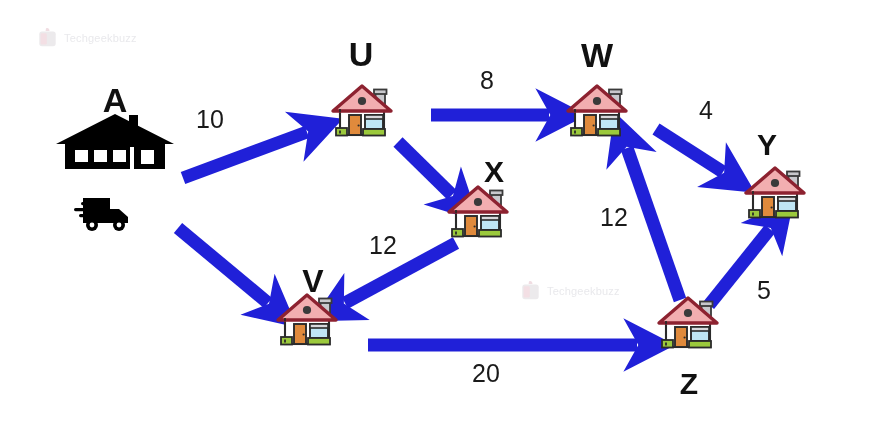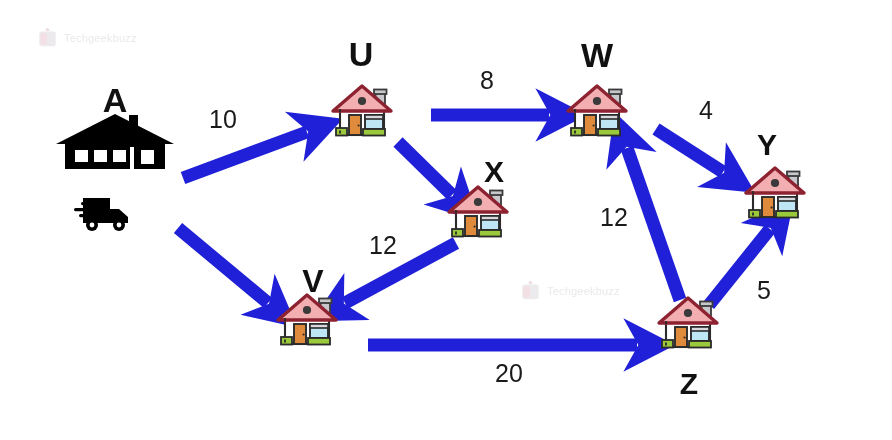--- a/index.html
+++ b/index.html
@@ -248,21 +248,21 @@
 
   <div class="layer" id="label-layer">
     <span class="node-label" id="nl0" style="font-size: 34px; left: 115px; top: 100px; transform: translate(-50%, -50%);">A</span>
     <span class="node-label" id="nl1" style="font-size: 34px; left: 361px; top: 54px; transform: translate(-50%, -50%);">U</span>
     <span class="node-label" id="nl2" style="font-size: 30px; left: 494px; top: 172px; transform: translate(-50%, -50%);">X</span>
     <span class="node-label" id="nl3" style="font-size: 34px; left: 597px; top: 55px; transform: translate(-50%, -50%);">W</span>
     <span class="node-label" id="nl4" style="font-size: 30px; left: 767px; top: 145px; transform: translate(-50%, -50%);">Y</span>
     <span class="node-label" id="nl5" style="font-size: 32px; left: 313px; top: 281px; transform: translate(-50%, -50%);">V</span>
     <span class="node-label" id="nl6" style="font-size: 30px; left: 689px; top: 384px; transform: translate(-50%, -50%);">Z</span>
 
-    <span class="edge-weight" id="ew0" style="left: 223px; top: 119px; transform: translate(-50%, -50%);">10</span>
+    <span class="edge-weight" id="ew0" style="left: 210px; top: 119px; transform: translate(-50%, -50%);">10</span>
     <span class="edge-weight" id="ew2" style="left: 487px; top: 80px; transform: translate(-50%, -50%);">8</span>
     <span class="edge-weight" id="ew4" style="left: 706px; top: 110px; transform: translate(-50%, -50%);">4</span>
     <span class="edge-weight" id="ew5" style="left: 383px; top: 245px; transform: translate(-50%, -50%);">12</span>
-    <span class="edge-weight" id="ew6" style="left: 509px; top: 373px; transform: translate(-50%, -50%);">20</span>
+    <span class="edge-weight" id="ew6" style="left: 486px; top: 373px; transform: translate(-50%, -50%);">20</span>
     <span class="edge-weight" id="ew7" style="left: 614px; top: 217px; transform: translate(-50%, -50%);">12</span>
     <span class="edge-weight" id="ew8" style="left: 764px; top: 290px; transform: translate(-50%, -50%);">5</span>
   </div>
 </div>
 
 </body></html>

